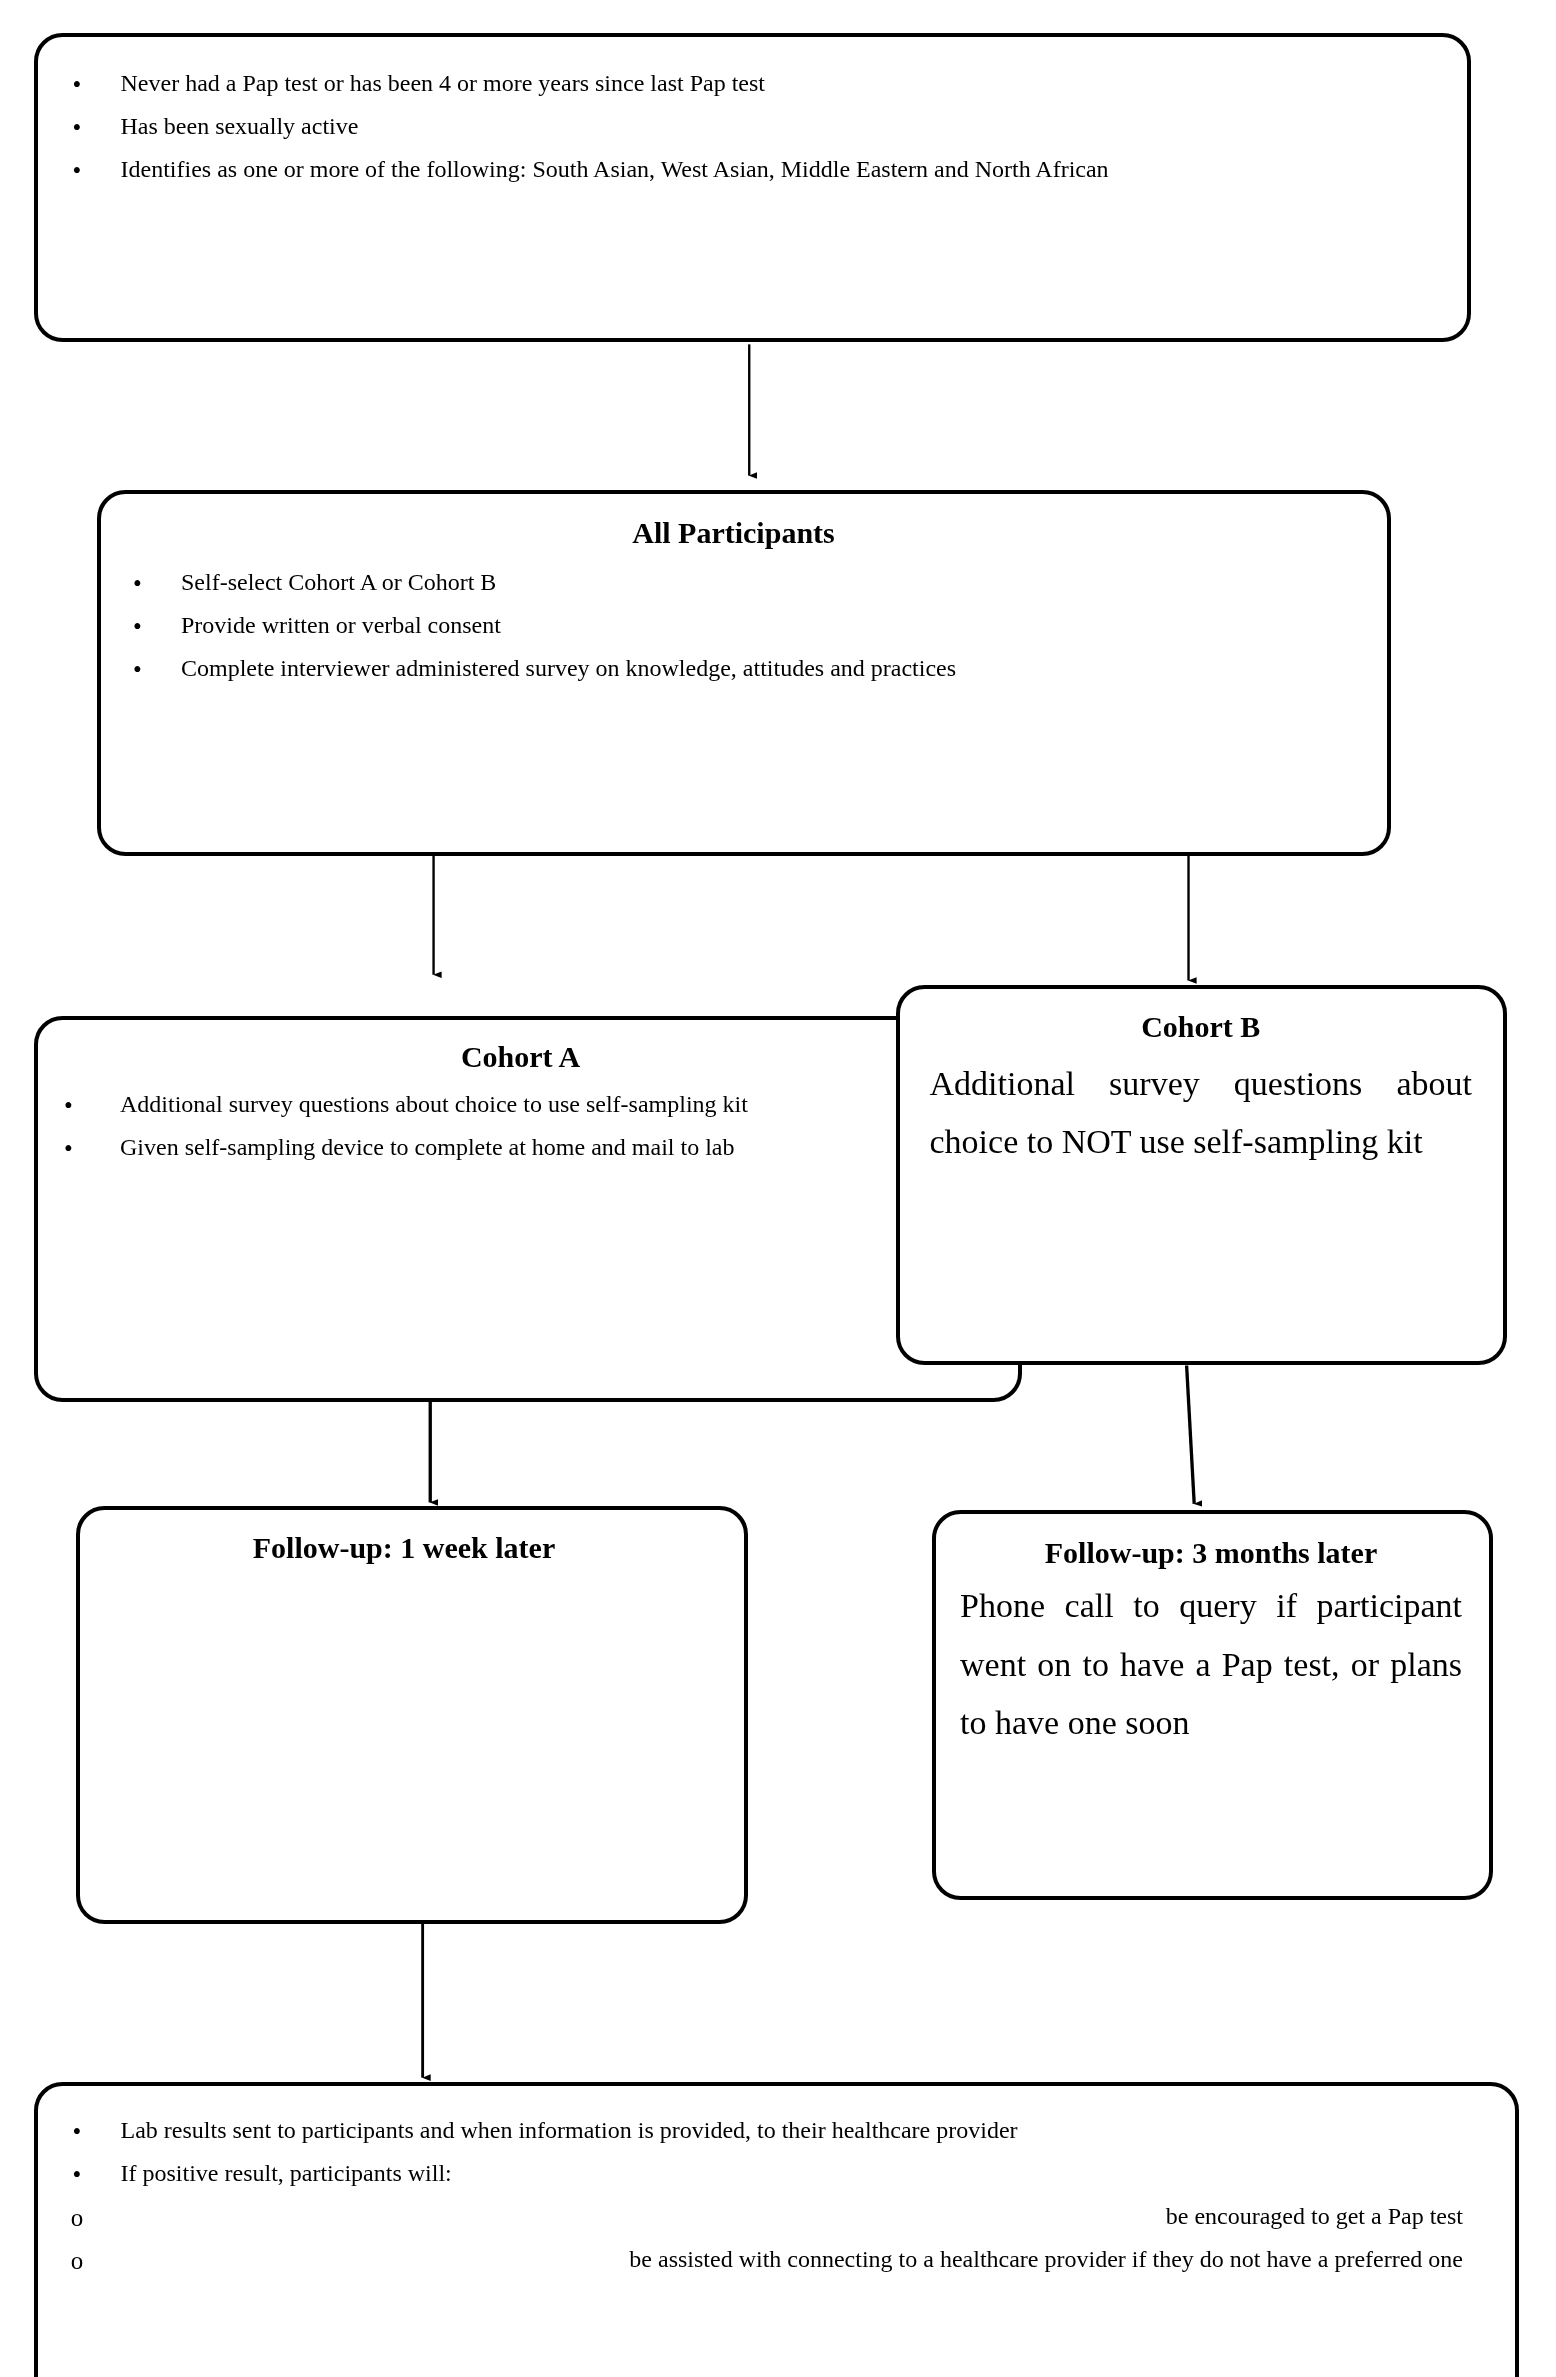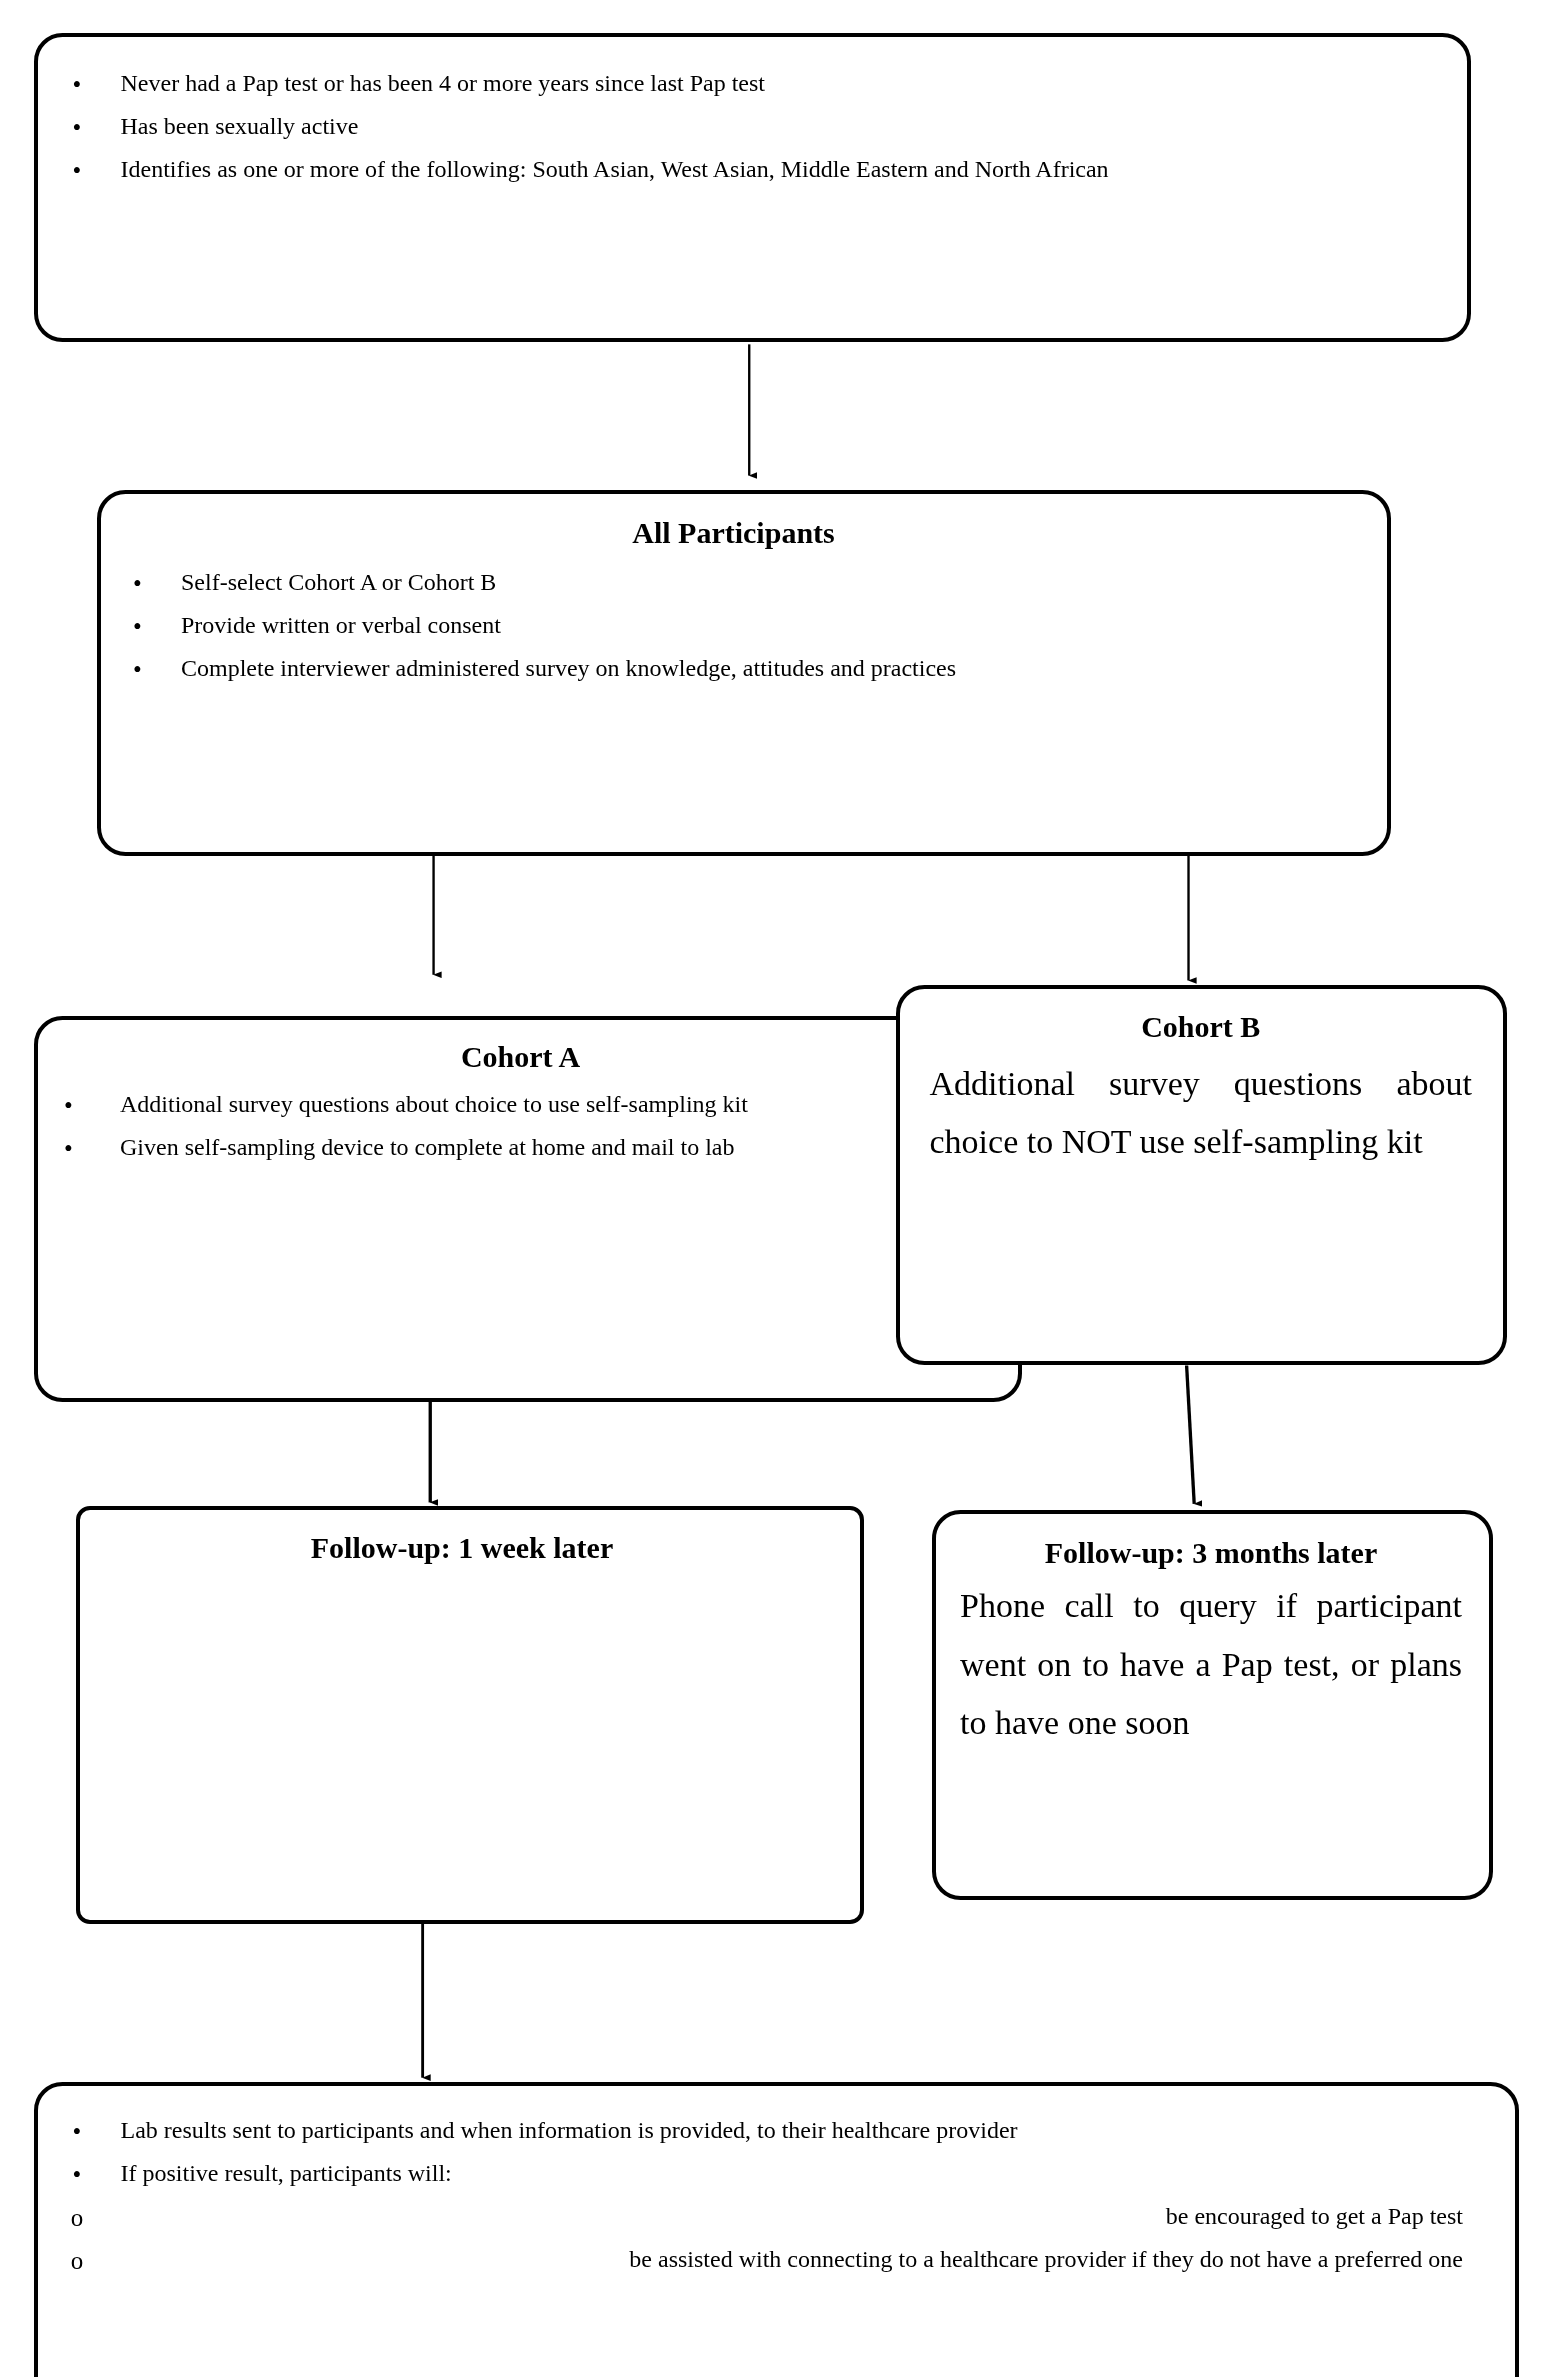--- a/index.html
+++ b/index.html
@@ -188,21 +188,21 @@
     </div>
   </div>
 
   <div class="box" style="left:896px; top:985px; width:611px; height:380px;">
     <div class="box-inner" style="padding:21px 31px 0 29.5px;">
       <div class="box-title">Cohort B</div>
       <p class="plain-para" style="margin-top:10.5px;">Additional survey questions about choice to NOT use self-sampling kit</p>
     </div>
   </div>
 
-  <div class="box" style="left:76px; top:1506px; width:788px; height:418px;border-radius:14px;">
+  <div class="box" style="left:76px; top:1506px; width:672px; height:418px;">
     <div class="box-inner" style="padding:21px 33px 0 17px;">
       <div class="box-title">Follow-up: 1 week later</div>
     </div>
   </div>
 
   <div class="box" style="left:932px; top:1510px; width:561px; height:390px;">
     <div class="box-inner" style="padding:22px 27px 0 24px;">
       <div class="box-title">Follow-up: 3 months later</div>
       <p class="plain-para" style="margin-top:6.7px;">Phone call to query if participant went on to have a Pap test, or plans to have one soon</p>
     </div>

